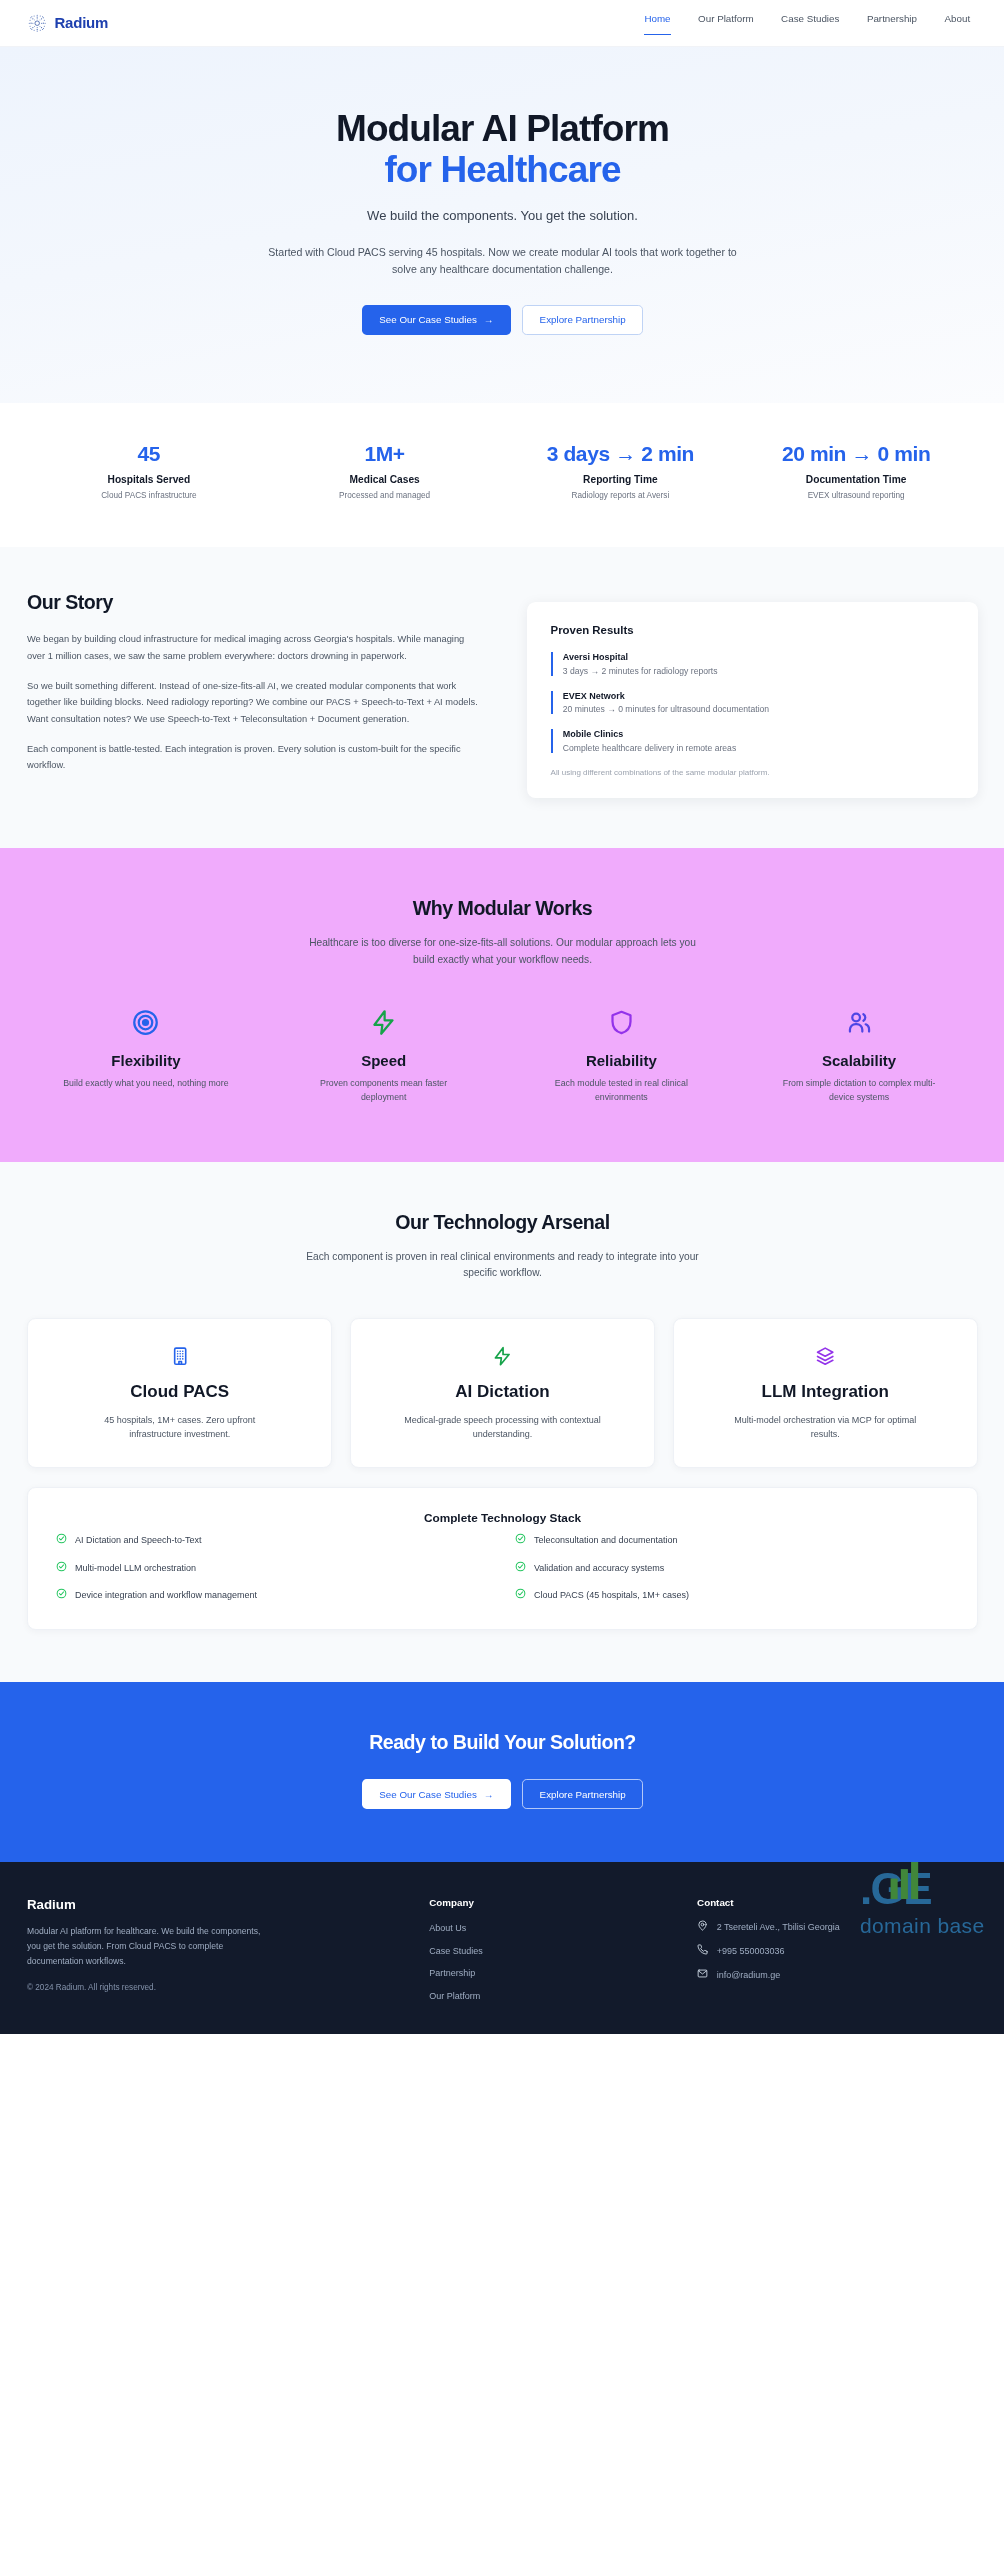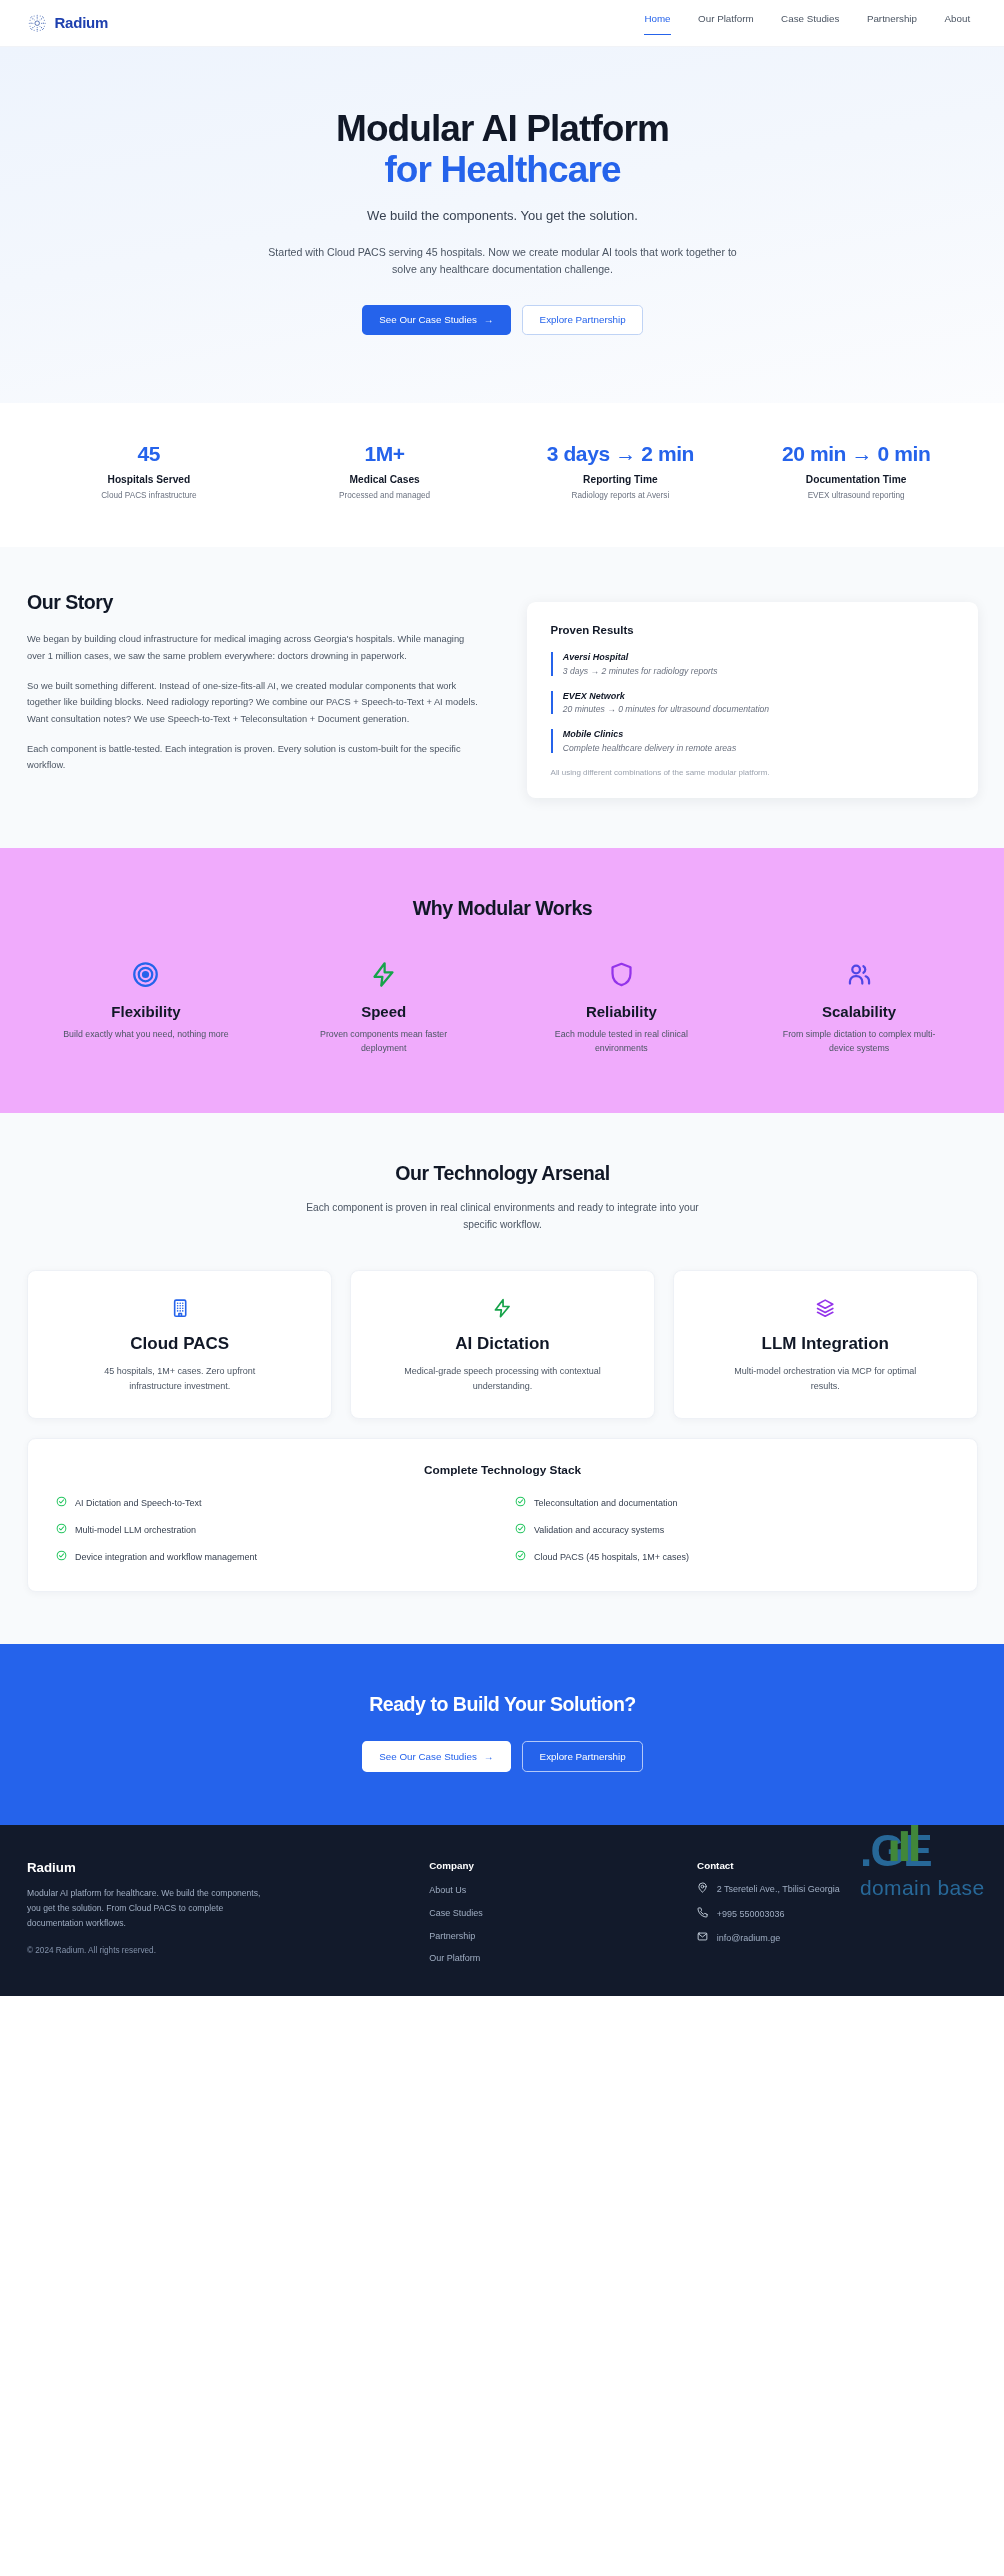--- a/index.html
+++ b/index.html
@@ -157,21 +157,20 @@
   .results-card h3 {
     font-size: 11.4px;
     font-weight: 700;
     color: #111827;
     margin-bottom: 15.7px;
   }
   .result-item {
     border-left: 2.4px solid #2563eb;
     padding-left: 10.2px;
     margin-bottom: 15px;
-    font-style: italic;
   }
   .result-title { font-size: 9px; font-weight: 700; color: #111827; }
   .result-desc { margin-top: 3.9px; font-size: 8.6px; color: #6b7280; }
   .results-foot {
     font-size: 8px;
     color: #9ca3af;
     margin-top: 3.1px;
   }
 
   
@@ -235,21 +234,21 @@
     border: 0.8px solid #eef1f6;
     border-radius: 8.6px;
     padding: 23.6px 28px 27px;
     box-shadow: 0 1.6px 7.9px rgba(15,23,42,0.04);
   }
   .stack-card h3 {
     text-align: center;
     font-size: 11.8px;
     font-weight: 700;
     color: #111827;
-    margin-bottom: 19px;
+    margin-bottom: 8px;
   }
   .stack-grid {
     display: grid;
     grid-template-columns: 1fr 1fr;
     column-gap: 25px;
     row-gap: 13.3px;
   }
   .stack-item { display: flex; align-items: center; gap: 7.9px; }
   .stack-item span.txt { font-size: 9px; color: #374151; }
 
@@ -446,20 +445,21 @@
       <div class="result-title">Mobile Clinics</div>
       <div class="result-desc">Complete healthcare delivery in remote areas</div>
     </div>
     <div class="results-foot">All using different combinations of the same modular platform.</div>
   </div>
 </section>
 
 <section class="why">
   <div class="sec-head">
     <h2>Why Modular Works</h2>
+    <p>Healthcare is too diverse for one-size-fits-all solutions. Our modular approach lets you build exactly what your workflow needs.</p>
   </div>
   <div class="why-grid">
 
     <div>
       <div class="why-icon">
         <svg width="27" height="27" viewBox="0 0 24 24" fill="none" stroke="#2563eb" stroke-width="2">
           <circle cx="12" cy="12" r="10"></circle>
             <circle cx="12" cy="12" r="6"></circle>
             <circle cx="12" cy="12" r="2.2" fill="#2563eb"></circle>
         </svg>

